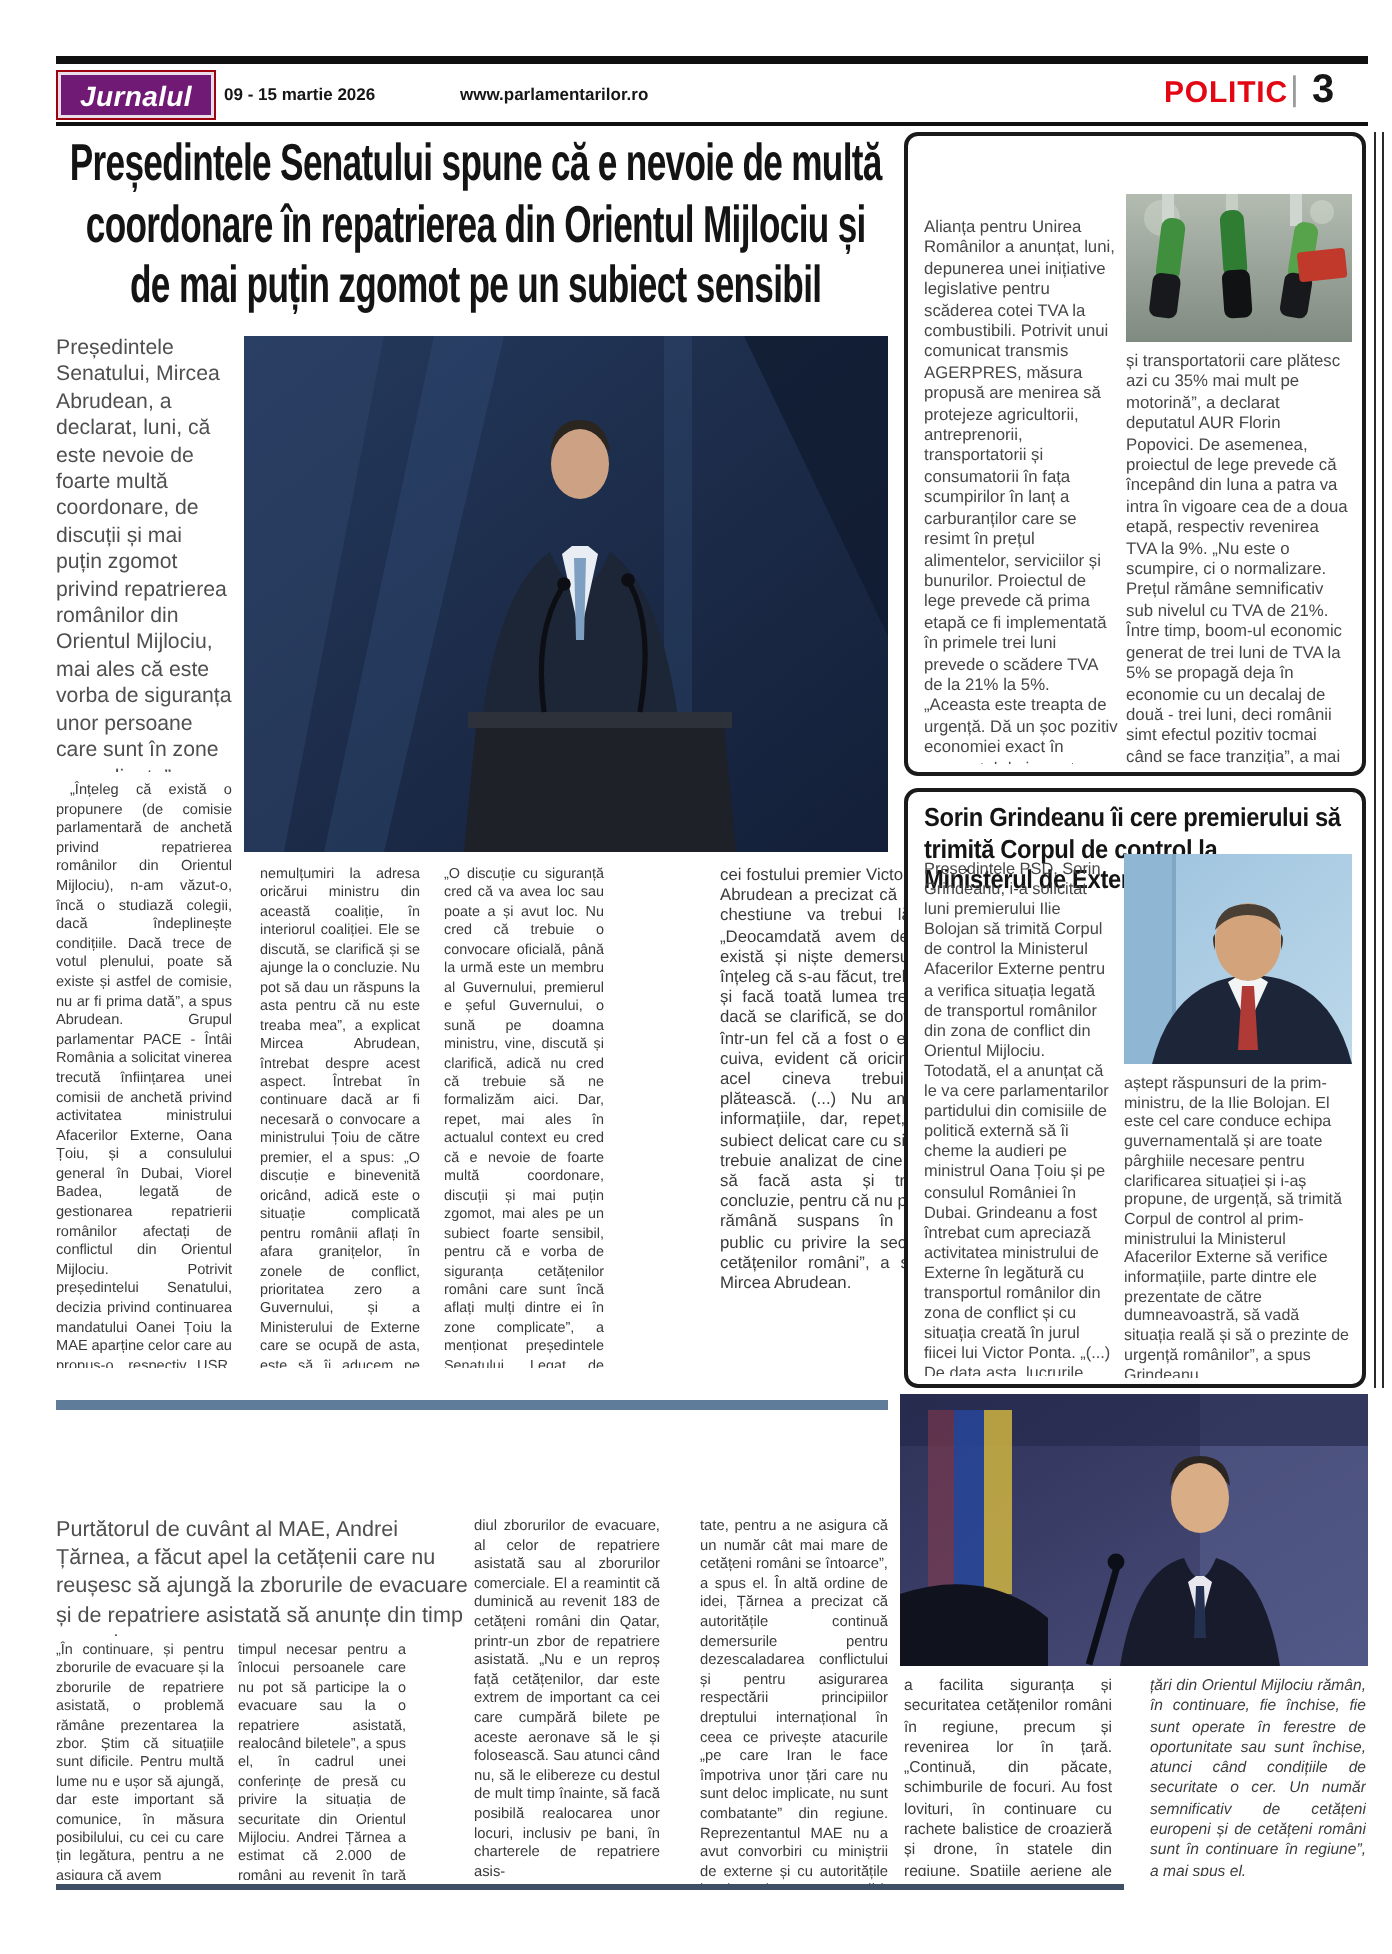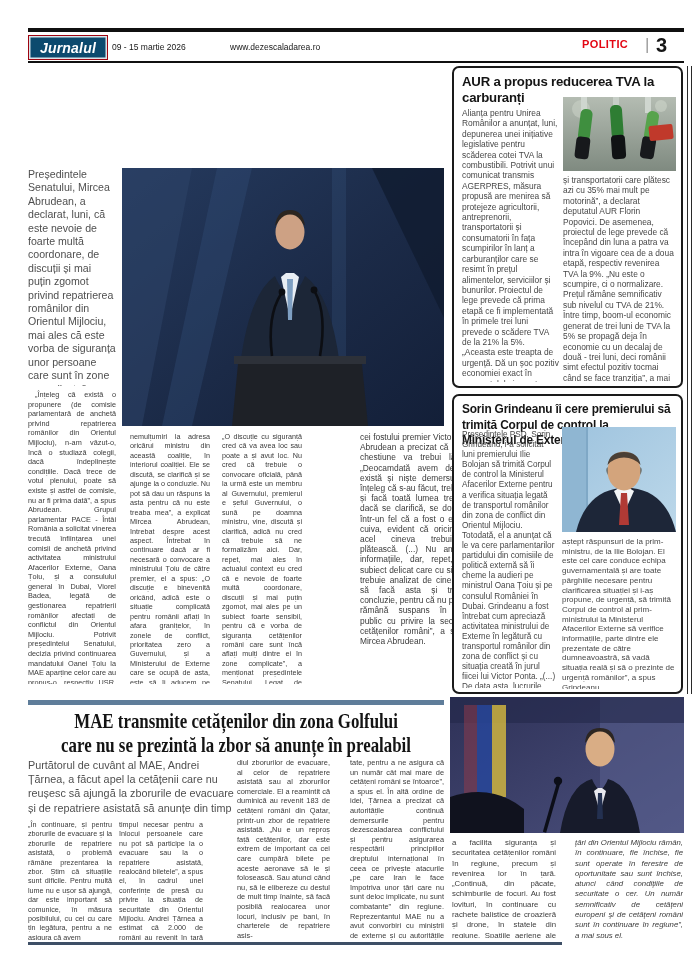--- a/index.html
+++ b/index.html
@@ -17,51 +17,58 @@
   .lead-col{color:#4f4f4f;font-size:10.6px;line-height:13.4px;text-align:left;overflow:hidden;}
   .body-col{color:#3a3a3a;font-size:7.3px;line-height:9.6px;text-align:justify;overflow:hidden;word-spacing:-0.2px;}
   .body-col-wide{color:#3a3a3a;font-size:8.4px;line-height:10.2px;text-align:justify;overflow:hidden;margin-left:38px;}
   .side-title{font-weight:bold;color:#141414;font-size:13.2px;line-height:16px;letter-spacing:-0.2px;}
   .side-col{color:#474747;font-size:8.4px;line-height:10.4px;text-align:left;overflow:hidden;}
   .side-col2l{color:#474747;font-size:8.2px;line-height:10.1px;text-align:left;overflow:hidden;}
   .side-col2r{color:#474747;font-size:8px;line-height:9.7px;text-align:left;overflow:hidden;}
   .b-col{color:#3a3a3a;font-size:7.2px;line-height:9.4px;text-align:justify;overflow:hidden;}
   .b-col-lg{color:#3c3c3c;font-size:7.8px;line-height:10.3px;text-align:justify;overflow:hidden;}
   .sidebar-box{border:2px solid #1a1a1a;border-radius:7px;background:#fff;box-sizing:border-box;}
-  .logo-box{background:#0c4a6e;color:#fff;display:flex;align-items:center;justify-content:center;
+  .logo-box{background:#701a75;color:#fff;display:flex;align-items:center;justify-content:center;
             font-weight:bold;font-style:italic;font-size:14px;letter-spacing:0.2px;
             border:1px solid #9e0410;box-shadow:inset 0 0 0 1.5px rgba(255,255,255,.85);}
-  .hdr-small{font-size:8.5px;font-weight:normal;color:#161616;}
-  .politic{color:#e30613;font-weight:bold;font-size:11px;letter-spacing:0.4px;}
+  .hdr-small{font-size:8.5px;font-weight:bold;color:#161616;}
+  .politic{color:#e30613;font-weight:bold;font-size:15px;letter-spacing:0.4px;}
   .pageno{color:#161616;font-weight:bold;font-size:20px;}
   .vline{background:#2a2a2a;width:1.2px;}
 </style>
 </head>
 <body>
 
 <div class="page">
 
   <div class="abs rule" style="left:28px;top:28px;width:656px;height:3.5px;"></div>
 
   <div class="abs logo-box" style="left:28px;top:35px;width:78px;height:23px;">
     <span>Jurnalul</span>
   </div>
 
   <div class="abs hdr-small" style="left:112px;top:42px;">09 - 15 martie 2026</div>
-  <div class="abs hdr-small" style="left:230px;top:42px;">www.dezescaladarea.ro</div>
+  <div class="abs hdr-small" style="left:230px;top:42px;">www.parlamentarilor.ro</div>
 
   <div class="abs politic" style="left:582px;top:38px;">POLITIC</div>
   <div class="abs" style="left:645px;top:35px;font-size:17px;color:#9a9a9a;font-weight:normal;">|</div>
   <div class="abs pageno" style="left:656px;top:34px;">3</div>
 
   <div class="abs rule" style="left:28px;top:61px;width:656px;height:1.6px;"></div>
 
   <div class="abs vline" style="left:687px;top:66px;height:628px;"></div>
   <div class="abs vline" style="left:691px;top:66px;height:628px;"></div>
 
+  <div class="abs" style="left:28px;top:66px;width:420px;height:95px;">
+    <div class="squeeze main-hl" style="width:620px;transform:scaleX(0.677);font-size:26px;line-height:30.5px;">
+      <div class="hl-line">Președintele Senatului spune că e nevoie de multă</div>
+      <div class="hl-line">coordonare în repatrierea din Orientul Mijlociu și</div>
+      <div class="hl-line">de mai puțin zgomot pe un subiect sensibil</div>
+    </div>
+  </div>
 
   <div class="abs lead-col" style="left:28px;top:168px;width:88px;height:218px;">Președintele Senatului, Mircea Abrudean, a declarat, luni, că este nevoie de foarte multă coordonare, de discuții și mai puțin zgomot privind repatrierea românilor din Orientul Mijlociu, mai ales că este vorba de siguranța unor persoane care sunt în zone „complicate”.</div>
   <div class="abs body-col" style="left:28px;top:390px;width:88px;height:294px;text-indent:7px;">„Înțeleg că există o propunere (de comisie parlamentară de anchetă privind repatrierea românilor din Orientul Mijlociu), n-am văzut-o, încă o studiază colegii, dacă îndeplinește condițiile. Dacă trece de votul plenului, poate să existe și astfel de comisie, nu ar fi prima dată”, a spus Abrudean. Grupul parlamentar PACE - Întâi România a solicitat vinerea trecută înființarea unei comisii de anchetă privind activitatea ministrului Afacerilor Externe, Oana Țoiu, și a consulului general în Dubai, Viorel Badea, legată de gestionarea repatrierii românilor afectați de conflictul din Orientul Mijlociu. Potrivit președintelui Senatului, decizia privind continuarea mandatului Oanei Țoiu la MAE aparține celor care au propus-o, respectiv USR. „Poziția este a colegilor de la USR. Sigur că pot exista discuții, dezbateri interne, poate există</div>
 
   <div class="abs" style="left:122px;top:168px;width:322px;height:258px;">
     <svg width="322" height="258" viewBox="0 0 322 258">
       <defs>
         <linearGradient id="bg1" x1="0" y1="0" x2="1" y2="1">
           <stop offset="0" stop-color="#253a5e"></stop>
             <stop offset="0.55" stop-color="#1b2a47"></stop>
@@ -88,21 +95,20 @@
       <path d="M198,188 q7,-42 -5,-64" stroke="#0c0e13" stroke-width="2.6" fill="none"></path>
       <circle cx="192" cy="122" r="3.4" fill="#0c0e13"></circle>
     </svg>
   </div>
 
   <div class="abs body-col" style="left:130px;top:432px;width:80px;height:252px;font-size:7.2px;line-height:9.45px;">nemulțumiri la adresa oricărui ministru din această coaliție, în interiorul coaliției. Ele se discută, se clarifică și se ajunge la o concluzie. Nu pot să dau un răspuns la asta pentru că nu este treaba mea”, a explicat Mircea Abrudean, întrebat despre acest aspect. Întrebat în continuare dacă ar fi necesară o convocare a ministrului Țoiu de către premier, el a spus: „O discuție e binevenită oricând, adică este o situație complicată pentru românii aflați în afara granițelor, în zonele de conflict, prioritatea zero a Guvernului, și a Ministerului de Externe care se ocupă de asta, este să îi aducem pe români în siguranță acasă”.</div>
   <div class="abs body-col" style="left:222px;top:432px;width:80px;height:252px;font-size:7.2px;line-height:9.45px;">„O discuție cu siguranță cred că va avea loc sau poate a și avut loc. Nu cred că trebuie o convocare oficială, până la urmă este un membru al Guvernului, premierul e șeful Guvernului, o sună pe doamna ministru, vine, discută și clarifică, adică nu cred că trebuie să ne formalizăm aici. Dar, repet, mai ales în actualul context eu cred că e nevoie de foarte multă coordonare, discuții și mai puțin zgomot, mai ales pe un subiect foarte sensibil, pentru că e vorba de siguranța cetățenilor români care sunt încă aflați mulți dintre ei în zone complicate”, a menționat președintele Senatului. Legat de situația fii-</div>
   <div class="abs body-col-wide" style="left:322px;top:432px;width:121px;height:252px;">cei fostului premier Victor Ponta, Abrudean a precizat că această chestiune va trebui lămurită. „Deocamdată avem declarații, există și niște demersuri care înțeleg că s-au făcut, trebuie să-și facă toată lumea treaba și, dacă se clarifică, se dovedește într-un fel că a fost o eroare a cuiva, evident că oricine ar fi acel cineva trebuie să plătească. (...) Nu am toate informațiile, dar, repet, e un subiect delicat care cu siguranță trebuie analizat de cine trebuie să facă asta și trasă o concluzie, pentru că nu poate să rămână suspans în spațiul public cu privire la securitatea cetățenilor români”, a subliniat Mircea Abrudean.</div>
 
   <div class="abs sidebar-box" style="left:452px;top:66px;width:231px;height:322px;"></div>
-  <div class="abs side-title" style="left:462px;top:74px;width:212px;">AUR a propus reducerea TVA la carburanți</div>
 
   <div class="abs" style="left:563px;top:97px;width:113px;height:74px;">
     <svg width="113" height="74" viewBox="0 0 113 74">
       <defs>
         <linearGradient id="bg2" x1="0" y1="0" x2="0" y2="1">
           <stop offset="0" stop-color="#b4bcb2"></stop>
             <stop offset="1" stop-color="#7f8a80"></stop>
         </linearGradient>
       </defs>
       <rect width="113" height="74" fill="url(#bg2)"></rect>
@@ -158,26 +164,20 @@
       <path d="M45.5,38 q2,-13 16.5,-13 q14.5,0 16.5,13 q-6.5,-7.5 -16.5,-7.5 q-10,0 -16.5,7.5 z" fill="#4a3f35"></path>
       <path d="M45.5,40 l0,8 q-2,-6 0,-8 z M78.5,40 q2,2 0,8 z" fill="#403629"></path>
     </svg>
   </div>
 
   <div class="abs side-col2l" style="left:462px;top:430px;width:96px;height:258px;">Președintele PSD, Sorin Grindeanu, i-a solicitat luni premierului Ilie Bolojan să trimită Corpul de control la Ministerul Afacerilor Externe pentru a verifica situația legată de transportul românilor din zona de conflict din Orientul Mijlociu. Totodată, el a anunțat că le va cere parlamentarilor partidului din comisiile de politică externă să îi cheme la audieri pe ministrul Oana Țoiu și pe consulul României în Dubai. Grindeanu a fost întrebat cum apreciază activitatea ministrului de Externe în legătură cu transportul românilor din zona de conflict și cu situația creată în jurul fiicei lui Victor Ponta. „(...) De data asta, lucrurile cred că trebuie să meargă într-o altă direcție și</div>
   <div class="abs side-col2r" style="left:562px;top:537px;width:114px;height:152px;">aștept răspunsuri de la prim-ministru, de la Ilie Bolojan. El este cel care conduce echipa guvernamentală și are toate pârghiile necesare pentru clarificarea situației și i-aș propune, de urgență, să trimită Corpul de control al prim-ministrului la Ministerul Afacerilor Externe să verifice informațiile, parte dintre ele prezentate de către dumneavoastră, să vadă situația reală și să o prezinte de urgență românilor”, a spus Grindeanu.</div>
 
   <div class="abs" style="left:28px;top:700px;width:416px;height:5px;background:#5f7d9a;"></div>
 
-  <div class="abs" style="left:28px;top:710px;width:416px;height:50px;">
-    <div class="squeeze serif-hl" style="width:530px;transform:scaleX(0.785);font-size:21.5px;line-height:23.5px;">
-      <div class="hl-line">MAE transmite cetățenilor din zona Golfului</div>
-      <div class="hl-line">care nu se prezintă la zbor să anunțe în prealabil</div>
-    </div>
-  </div>
 
   <div class="abs lead-col" style="left:28px;top:758px;width:207px;height:60px;font-size:10.8px;line-height:14.2px;">Purtătorul de cuvânt al MAE, Andrei Țărnea, a făcut apel la cetățenii care nu reușesc să ajungă la zborurile de evacuare și de repatriere asistată să anunțe din timp acest lucru.</div>
 
   <div class="abs b-col" style="left:28px;top:820px;width:84px;height:120px;">„În continuare, și pentru zborurile de evacuare și la zborurile de repatriere asistată, o problemă rămâne prezentarea la zbor. Știm că situațiile sunt dificile. Pentru multă lume nu e ușor să ajungă, dar este important să comunice, în măsura posibilului, cu cei cu care țin legătura, pentru a ne asigura că avem</div>
   <div class="abs b-col" style="left:119px;top:820px;width:84px;height:120px;">timpul necesar pentru a înlocui persoanele care nu pot să participe la o evacuare sau la o repatriere asistată, realocând biletele”, a spus el, în cadrul unei conferințe de presă cu privire la situația de securitate din Orientul Mijlociu. Andrei Țărnea a estimat că 2.000 de români au revenit în țară din zona Golfului, prin interme-</div>
   <div class="abs b-col" style="left:237px;top:758px;width:93px;height:184px;font-size:7.4px;line-height:9.6px;">diul zborurilor de evacuare, al celor de repatriere asistată sau al zborurilor comerciale. El a reamintit că duminică au revenit 183 de cetățeni români din Qatar, printr-un zbor de repatriere asistată. „Nu e un reproș față cetățenilor, dar este extrem de important ca cei care cumpără bilete pe aceste aeronave să le și folosească. Sau atunci când nu, să le elibereze cu destul de mult timp înainte, să facă posibilă realocarea unor locuri, inclusiv pe bani, în charterele de repatriere asis-</div>
   <div class="abs b-col" style="left:350px;top:758px;width:94px;height:184px;font-size:7.4px;line-height:9.6px;">tate, pentru a ne asigura că un număr cât mai mare de cetățeni români se întoarce”, a spus el. În altă ordine de idei, Țărnea a precizat că autoritățile continuă demersurile pentru dezescaladarea conflictului și pentru asigurarea respectării principiilor dreptului internațional în ceea ce privește atacurile „pe care Iran le face împotriva unor țări care nu sunt deloc implicate, nu sunt combatante” din regiune. Reprezentantul MAE nu a avut convorbiri cu miniștrii de externe și cu autoritățile locale ale acestor țări, pentru</div>
 
   <div class="abs" style="left:450px;top:697px;width:234px;height:136px;">
     <svg width="234" height="136" viewBox="0 0 234 136">

